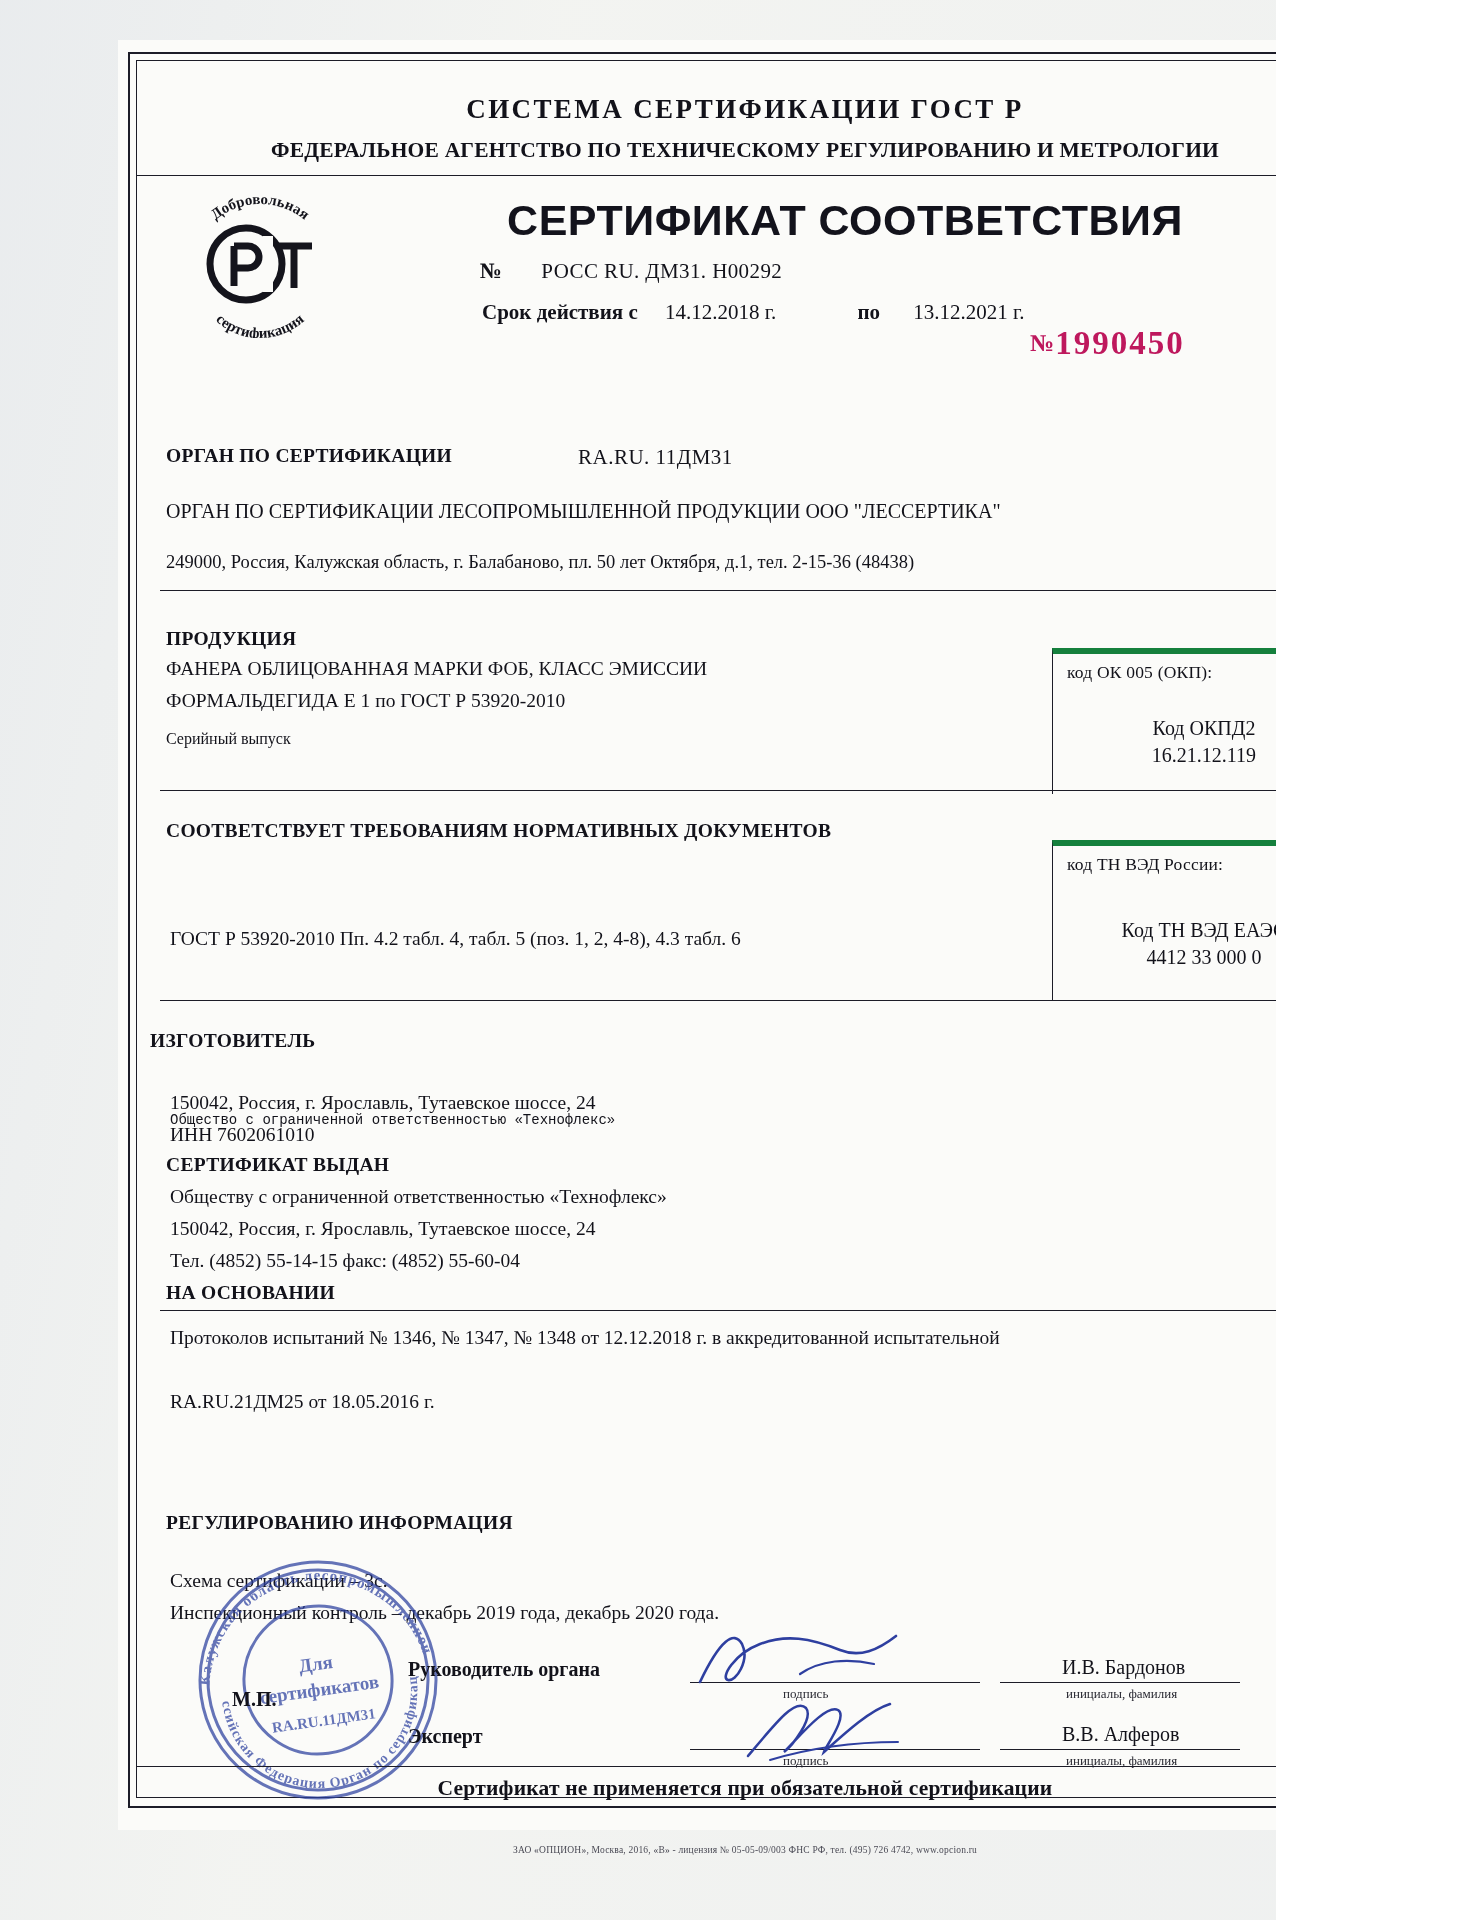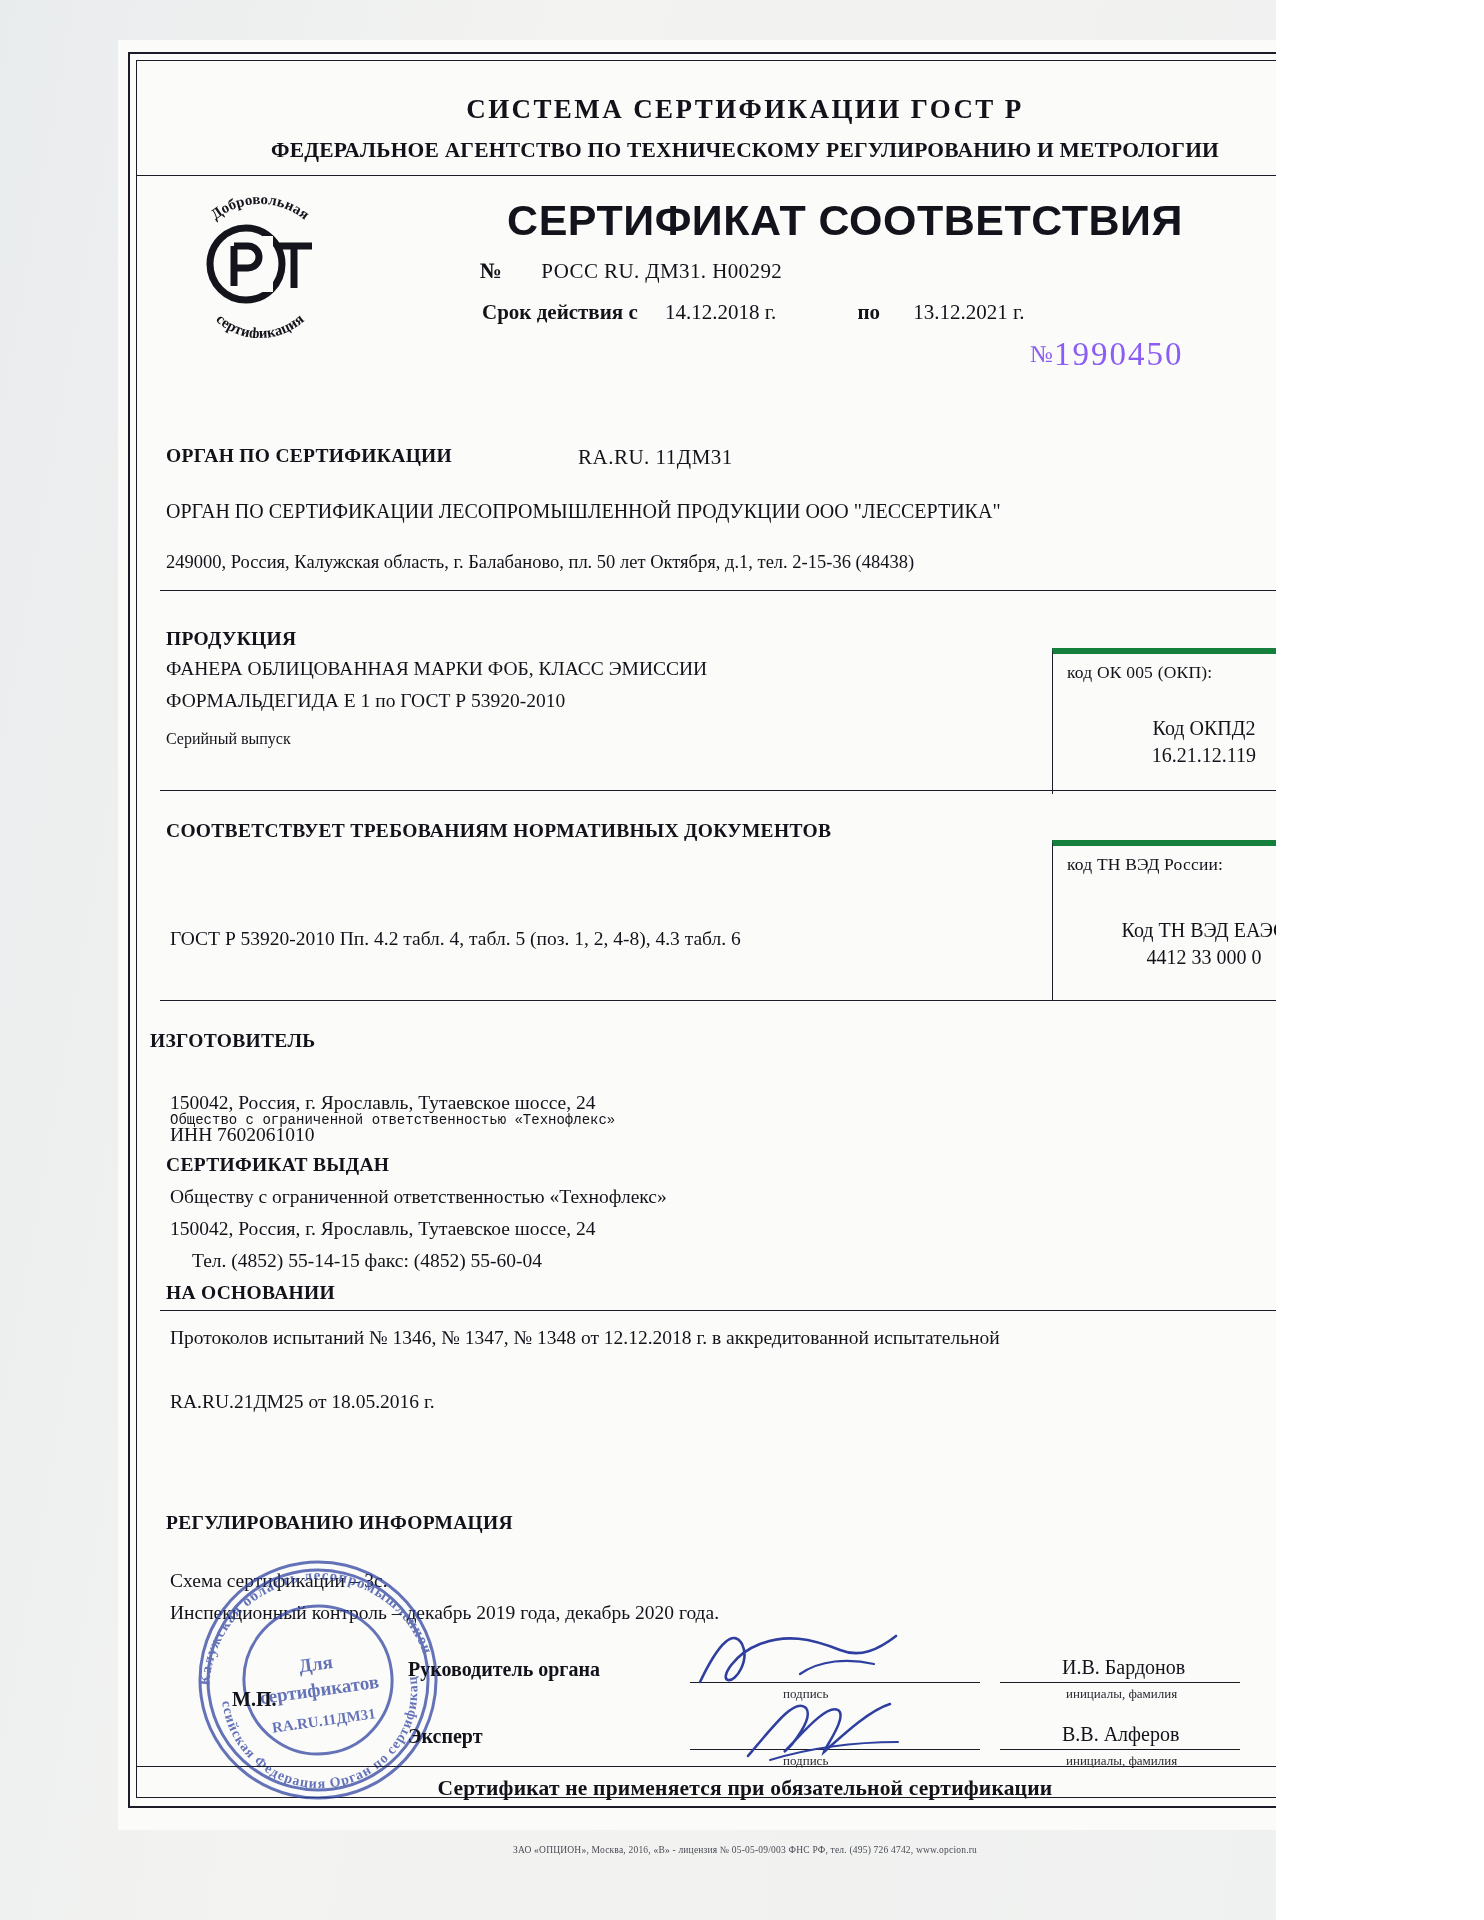--- a/index.html
+++ b/index.html
@@ -125,24 +125,25 @@
     width: 740px;
   }
   .validity b { font-weight: bold; }
   .validity .d1 { margin-left: 22px; }
   .validity .po { margin-left: 76px; font-weight: bold; }
   .validity .d2 { margin-left: 28px; }
 
   .serial {
     position: absolute;
     left: 1030px;
-    top: 336px;
+    top: 325px;
     font-size: 30px;
-    color: #8b5cf6;
+    color: #be185d;
     letter-spacing: 1px;
+    font-weight: bold;
   }
   .serial .nsym { font-size: 24px; vertical-align: 3px; }
   .serial .digits { font-size: 33px; letter-spacing: 2px; }
 
   .row-label {
     position: absolute;
     font-size: 19.5px;
     font-weight: bold;
     letter-spacing: 0.3px;
   }
@@ -208,21 +209,21 @@
   .cb2 .cb-body { margin-top: 42px; }
 
   .mfr-label { left: 150px; top: 1030px; }
   .mfr-l1 { left: 170px; top: 1112px; font-size: 14px; font-family: Liberation Mono, monospace; }
   .mfr-l2 { left: 170px; top: 1092px; font-size: 19.5px; }
   .mfr-l3 { left: 170px; top: 1124px; font-size: 19.5px; }
 
   .iss-label { left: 166px; top: 1154px; }
   .iss-l1 { left: 170px; top: 1186px; font-size: 19.5px; }
   .iss-l2 { left: 170px; top: 1218px; font-size: 19.5px; }
-  .iss-l3 { left: 170px; top: 1250px; font-size: 19.5px; margin-left: 22px; }
+  .iss-l3 { left: 170px; top: 1250px; font-size: 19.5px; }
 
   .bas-label { left: 166px; top: 1282px; }
   .bas-l1 { left: 170px; top: 1327px; font-size: 19.5px; }
   .bas-l2 { left: 170px; top: 1359px; font-size: 19.5px; }
   .bas-l3 { left: 170px; top: 1391px; font-size: 19.5px; }
 
   .sep4 { left: 160px; top: 1310px; width: 1180px; }
 
   .add-label { left: 166px; top: 1512px; }
   .add-l1 { left: 170px; top: 1570px; font-size: 19.5px; }

